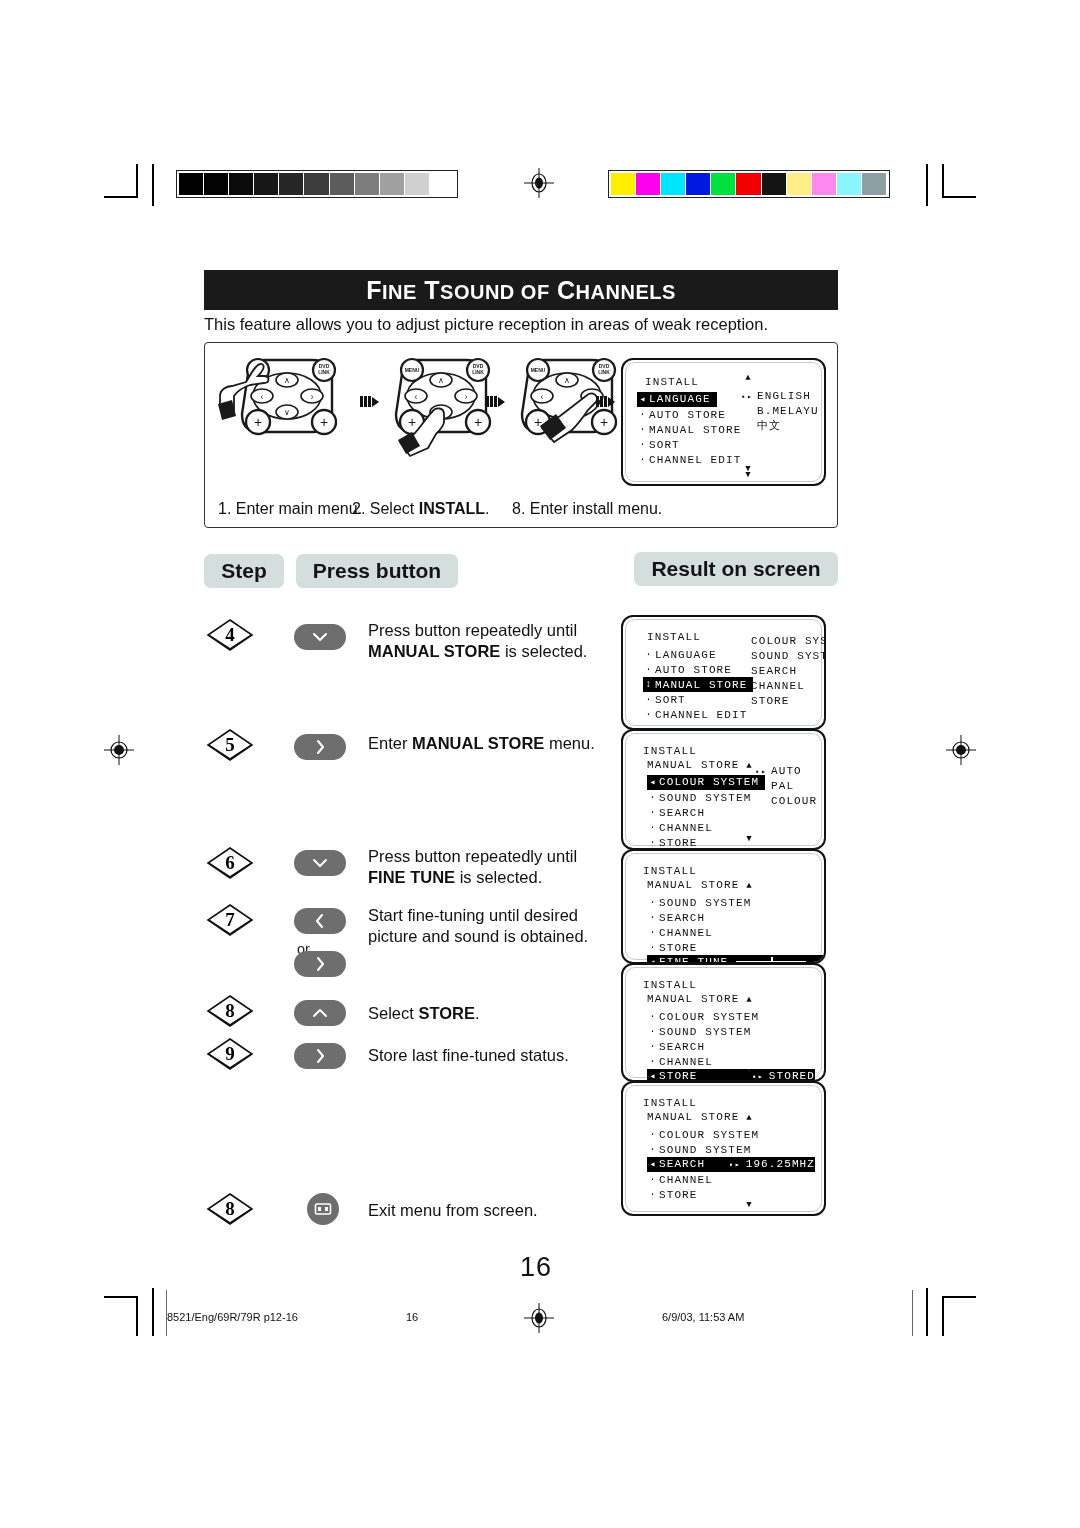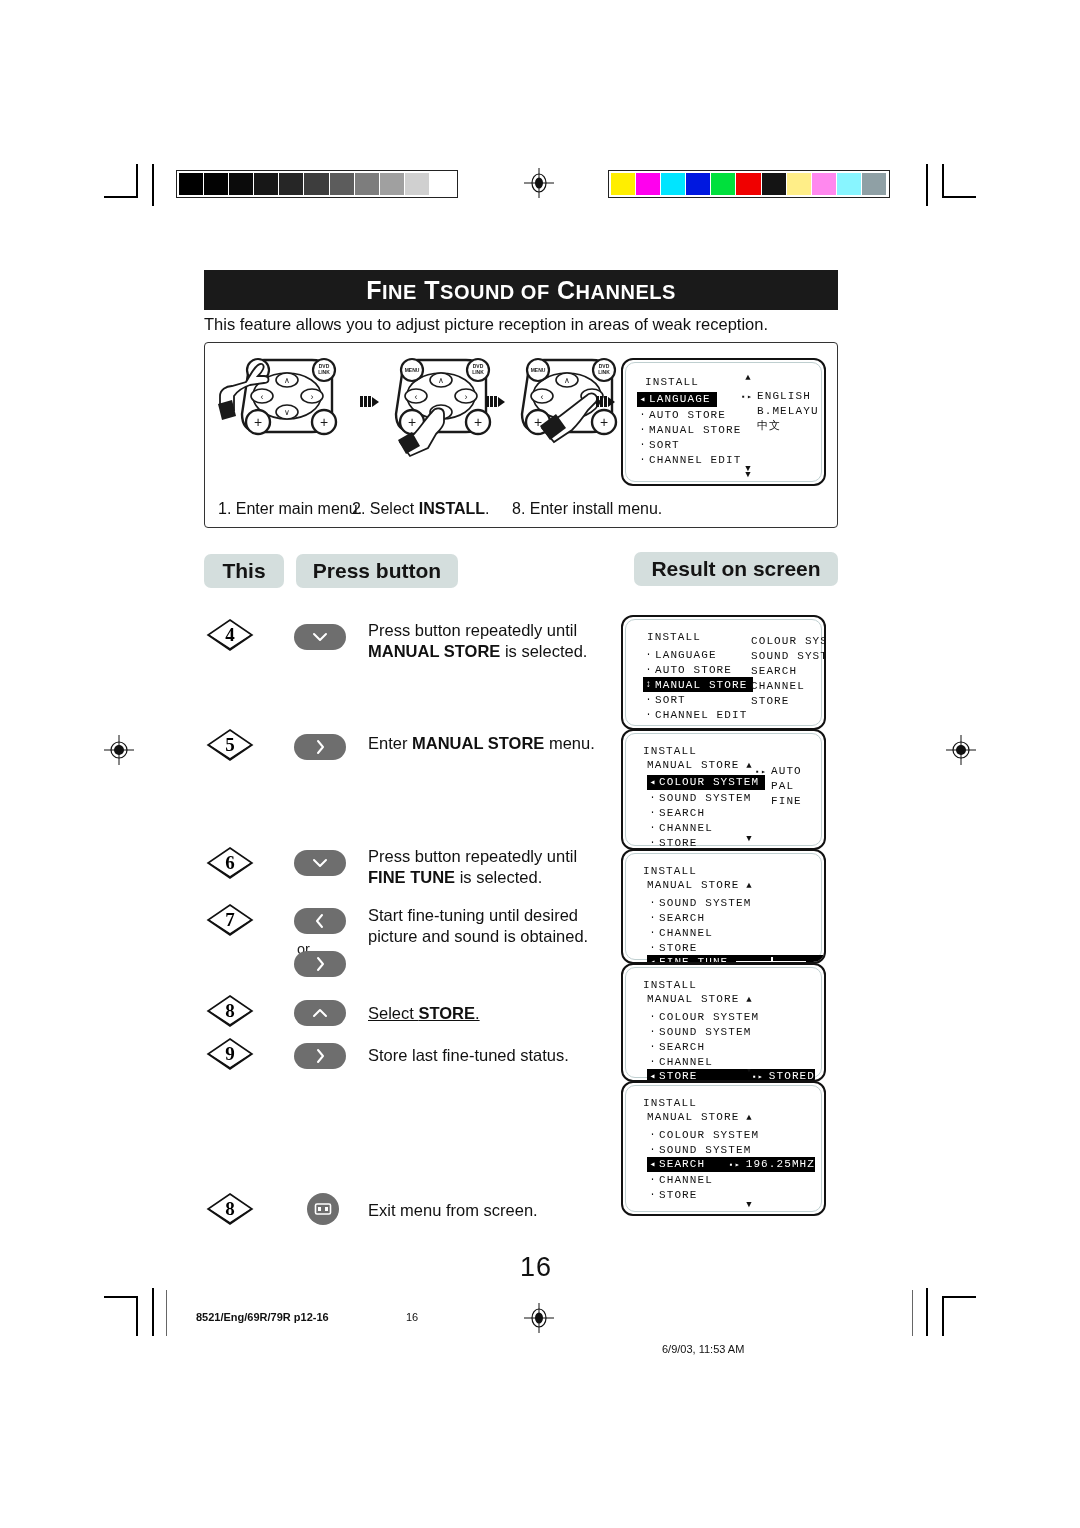--- a/index.html
+++ b/index.html
@@ -505,21 +505,21 @@
       <div>▼</div>
     </div>
   </div>
 
   <div class="flow-caption" style="left:218px;top:500px;">1. Enter main menu.</div>
   <div class="flow-caption" style="left:352px;top:500px;">
     <span>2. Select </span><b>INSTALL</b><span>.</span>
   </div>
   <div class="flow-caption" style="left:512px;top:500px;">8. Enter install menu.</div>
 
-  <div class="pill step" style="left:204px;top:554px;width:80px;height:34px;">This</div>
+  <div class="pill step" style="left:204px;top:554px;width:80px;height:34px;">Step</div>
   <div class="pill press" style="left:296px;top:554px;width:162px;height:34px;">Press button</div>
   <div class="pill result" style="left:634px;top:552px;width:204px;height:34px;">Result on screen</div>
 
   <div class="diamond" style="left:206px;top:618px;">
     <svg class="shape" width="48" height="34" viewBox="0 0 48 34">
       <path d="M24 2 L46 17 L24 32 L2 17 Z" fill="#fff" stroke="#111" stroke-width="1.6"></path>
       <path d="M24 32 L2 17 L4 17 L24 30 L44 17 L46 17 Z" fill="#111"></path>
     </svg>
     <div class="num">4</div>
   </div>
@@ -594,21 +594,21 @@
       <path d="M24 2 L46 17 L24 32 L2 17 Z" fill="#fff" stroke="#111" stroke-width="1.6"></path>
       <path d="M24 32 L2 17 L4 17 L24 30 L44 17 L46 17 Z" fill="#111"></path>
     </svg>
     <div class="num">8</div>
   </div>
   <div class="btn-cap" style="left:294px;top:1000px;">
     <svg width="16" height="10" viewBox="0 0 16 10">
         <path d="M2 8 L8 2 L14 8" fill="none" stroke="#fff" stroke-width="2" stroke-linecap="round" stroke-linejoin="round"></path>
       </svg>
   </div>
-  <div class="instr" style="left:368px;top:1003px;width:250px;text-decoration:underline;">
+  <div class="instr" style="left:368px;top:1003px;width:250px;">
     <span>Select </span><b>STORE</b><span>.</span>
   </div>
 
   <div class="diamond" style="left:206px;top:1037px;">
     <svg class="shape" width="48" height="34" viewBox="0 0 48 34">
       <path d="M24 2 L46 17 L24 32 L2 17 Z" fill="#fff" stroke="#111" stroke-width="1.6"></path>
       <path d="M24 32 L2 17 L4 17 L24 30 L44 17 L46 17 Z" fill="#111"></path>
     </svg>
     <div class="num">9</div>
   </div>
@@ -700,21 +700,21 @@
               <span class="lbl">CHANNEL</span>
             </div></div>
           <div style="height: 15px;"><div class="osd-row" style="display: inline-flex;">
               <span class="bullet">·</span>
               <span class="lbl">STORE</span>
             </div></div>
         </div>
         <div class="osd-col-right" style="left: 148px; top: 33px;">
           <div>AUTO</div>
           <div>PAL</div>
-          <div>FINE</div>
+          <div>COLOUR</div>
         </div>
         <div class="osd-col-right" style="left: 132px; top: 33px; font-size: 8px;">▪▸</div>
         <div class="osd-updown" style="left: 120px; top: 104px; width: 12px;">▼</div>
       </div>
       <div class="osd" style="left: 621px; top: 849px; width: 205px; height: 115px;">
         <div class="shadow"></div>
         <div class="osd-row" style="position: absolute; left: 20px; top: 12px;">INSTALL</div>
         <div class="osd-row" style="position: absolute; left: 24px; top: 26px;">MANUAL STORE</div>
         <div class="osd-updown" style="left: 120px; top: 31px; width: 12px;">▲</div>
         <div style="position: absolute; left: 24px; top: 41px;">
@@ -810,17 +810,17 @@
         </div>
         <div class="osd-updown" style="left: 120px; top: 118px; width: 12px;">▼</div>
       </div>
     </div>
 
   <div class="pageno" style="left:506px;top:1252px;width:60px;text-align:center;">16</div>
 
   <div class="rule" style="left:166px;top:1290px;width:1px;height:46px;"></div>
   <div class="rule" style="left:912px;top:1290px;width:1px;height:46px;"></div>
 
-  <div class="footmeta" style="left:196px;top:1311px;font-weight:bold;">8521/Eng/69R/79R p12-16</div>
+  <div class="footmeta" style="left:167px;top:1311px;">8521/Eng/69R/79R p12-16</div>
   <div class="footmeta" style="left:406px;top:1311px;">16</div>
-  <div class="footmeta" style="left:662px;top:1311px;margin-top:32px;">6/9/03, 11:53 AM</div>
+  <div class="footmeta" style="left:662px;top:1311px;">6/9/03, 11:53 AM</div>
 
 </div>
 
 </body></html>

